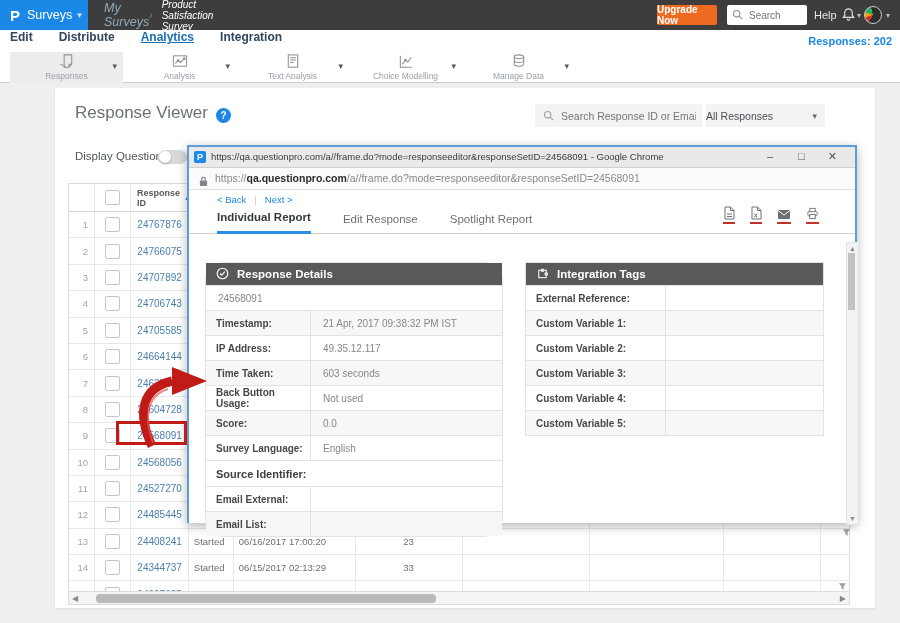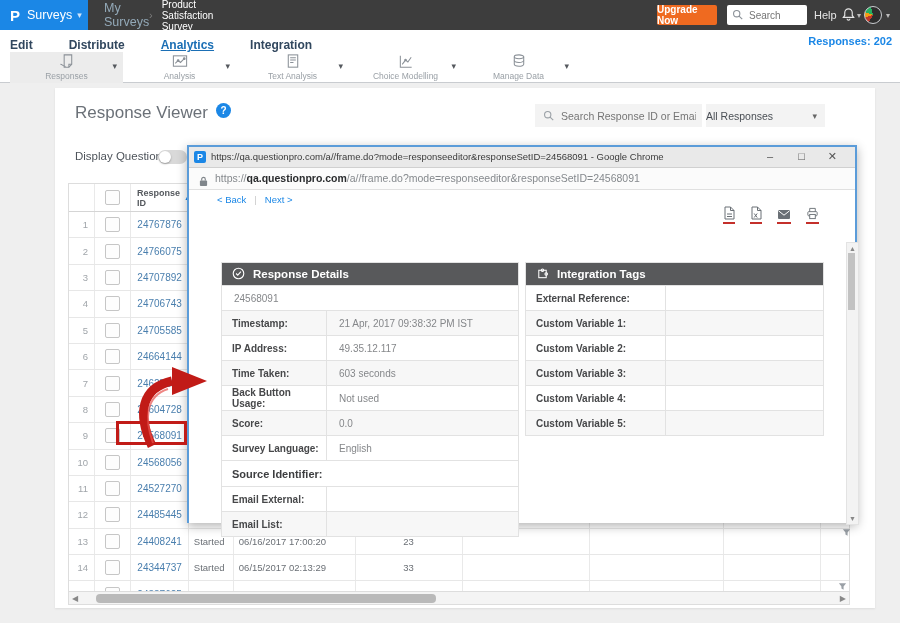--- a/index.html
+++ b/index.html
@@ -6,52 +6,52 @@
   .stage{position:relative;width:900px;height:623px;overflow:hidden;background:#efefef;
          font-family:"Liberation Sans","DejaVu Sans",sans-serif;-webkit-font-smoothing:antialiased;}
   .abs{position:absolute;box-sizing:border-box;}
 
   
   .topnav{left:0;top:0;width:900px;height:30px;background:#3d3d3d;}
   .logo-area{left:0;top:0;width:88px;height:30px;background:#1b87e6;color:#fff;display:flex;align-items:center;}
   .logo-p{font-weight:bold;font-size:15px;margin:0 7px 0 10px;}
   .logo-label{font-size:12.5px;}
   .logo-caret{font-size:9px;margin-left:5px;color:#cfe4fa;}
-  .crumb{left:104px;top:0;height:30px;display:flex;align-items:center;font-size:12.5px;}
+  .crumb{left:104px;top:0;height:30px;display:flex;align-items:center;font-size:12.5px;font-style:italic;}
   .crumb .c1{color:#93a9b8;}
   .crumb .sep{color:#7d7d7d;margin:0 9px;font-size:11px;}
   .crumb .c2{color:#fff;}
   .upgrade{left:657px;top:5px;width:60px;height:20px;background:#ef6a20;border-radius:2px;color:#fff;
            font-size:10px;font-weight:bold;display:flex;align-items:center;justify-content:center;cursor:pointer;}
   .nav-search{left:727px;top:5px;width:80px;height:20px;background:#fff;border-radius:2px;display:flex;align-items:center;padding:0 5px;}
   .nav-search input{border:none;outline:none;width:60px;font-size:10px;margin-left:4px;color:#444;background:transparent;font-family:inherit;}
   .help{left:814px;top:0;height:30px;line-height:30px;color:#e6e6e6;font-size:11px;}
   .bell{left:841px;top:7px;color:#e6e6e6;}
   .tn-caret{color:#bbb;font-size:8px;top:11px;}
   .avatar{left:864px;top:6px;width:18px;height:18px;border-radius:50%;border:1px solid #c9ccd0;
           background:conic-gradient(from 210deg,#c0392b 0 12%,#f39c12 12% 22%,#27ae60 22% 38%,#2e2e2e 38% 100%);}
 
   
   .subnav{left:0;top:30px;width:900px;height:22px;background:#fff;}
-  .subnav-items{left:10px;top:0;height:22px;display:flex;align-items:flex-end;gap:36px;position:absolute;}
+  .subnav-items{left:10px;top:0;height:22px;display:flex;align-items:flex-start;gap:26px;position:absolute;}
   .subnav-item{font-size:12px;font-weight:bold;color:#31475e;cursor:pointer;}
   .subnav-item.active{color:#1b6fb5;text-decoration:underline;}
   .resp-count{right:8px;top:0;height:22px;line-height:22px;color:#1b87e6;font-size:11px;font-weight:bold;position:absolute;}
 
   
   .toolbar{left:0;top:52px;width:900px;height:31px;background:#fff;border-bottom:1px solid #c9ccd0;}
   .tool-item{position:absolute;top:0;width:113px;height:31px;cursor:pointer;}
   .tool-item.active{background:#ececec;}
   .tool-icon{position:absolute;left:50%;transform:translateX(-50%);top:1px;color:#8a9097;height:17px;}
   .tool-label{position:absolute;left:0;right:0;top:19px;text-align:center;font-size:8.5px;color:#9aa0a6;}
   .tool-caret{position:absolute;right:6px;top:9px;font-size:9px;color:#55595e;}
 
   
   .card{left:55px;top:88px;width:820px;height:520px;background:#fff;box-shadow:0 1px 2px rgba(0,0,0,.08);}
-  .vtitle{left:75px;top:103px;font-size:17px;color:#6b7178;display:flex;align-items:flex-start;gap:8px;}
+  .vtitle{left:75px;top:103px;font-size:17px;color:#6b7178;display:flex;align-items:flex-end;gap:8px;}
   .qmark{width:15px;height:15px;border-radius:50%;background:#1b87e6;color:#fff;font-size:10px;font-weight:bold;
          display:inline-flex;align-items:center;justify-content:center;}
   .vsearch{left:535px;top:104px;width:167px;height:23px;background:#f3f3f3;display:flex;align-items:center;padding:0 8px;color:#9aa0a6;}
   .vsearch input{border:none;outline:none;background:transparent;font-size:10.5px;color:#666;width:135px;margin-left:5px;font-family:inherit;}
   .vfilter{left:706px;top:104px;width:119px;height:23px;background:#f3f3f3;display:flex;align-items:center;justify-content:flex-start;
            font-size:10.5px;color:#4a4f55;cursor:pointer;}
   .vfilter .ca{position:absolute;right:8px;font-size:9px;color:#666;}
   .dq{left:75px;top:150px;font-size:11.5px;color:#4e545b;}
   .toggle{left:158px;top:150px;width:29px;height:14px;border-radius:7px;background:#d9d9d9;cursor:pointer;}
   .knob{position:absolute;left:1px;top:1px;width:12px;height:12px;border-radius:50%;background:#fff;box-shadow:0 1px 2px rgba(0,0,0,.3);}
@@ -108,21 +108,21 @@
   .kvtable{position:absolute;top:72px;border:1px solid #e2e2e2;}
   .kvhead{height:22px;background:#58595b;color:#fff;display:flex;align-items:center;gap:8px;padding-left:10px;
           font-size:11.5px;font-weight:bold;}
   .kvrow{display:flex;height:24px;border-top:1px solid #e2e2e2;background:#fff;}
   .kvrow.alt{background:#f7f7f7;}
   .kvlabel{padding-left:10px;font-size:10px;font-weight:bold;color:#47484a;display:flex;align-items:center;
            border-right:1px solid #e2e2e2;box-sizing:border-box;}
   .kvvalue{padding-left:12px;font-size:10px;color:#85878a;display:flex;align-items:center;flex:1;}
   .kvsection{display:flex;height:25px;border-top:1px solid #e2e2e2;background:#fff;align-items:center;
              padding-left:10px;font-size:11px;font-weight:bold;color:#3d3e40;}
-  .rdt{left:32px;width:296px;} .rdt .kvlabel{width:105px;}
+  .rdt{left:16px;width:296px;border-radius:20px;} .rdt .kvlabel{width:105px;}
   .itt{left:336px;width:297px;} .itt .kvlabel{width:140px;}
   .pscroll{position:absolute;left:657px;top:52px;width:11px;height:281px;background:#f3f3f3;border:1px solid #e3e3e3;}
   .ps-arrow{position:absolute;left:0;width:100%;text-align:center;font-size:7px;color:#888;}
   .ps-thumb{position:absolute;left:1px;top:10px;width:7px;height:57px;background:#c2c2c2;cursor:pointer;}
 </style>
 </head>
 <body>
 
 <div class="stage">
 
@@ -494,20 +494,25 @@
             <path d="M3 5V3.5a2 2 0 0 1 4 0V5" fill="none" stroke="#80868b" stroke-width="1.3"></path>
           </svg></span>
       <span class="urltext"><span class="url-gray">https://</span><span class="url-dom">qa.questionpro.com</span><span class="url-gray">/a//frame.do?mode=responseeditor&amp;responseSetID=24568091</span></span>
     </div>
     <div class="pcontent">
       <div class="backnext">
         <span class="bn">&lt; Back</span>
         <span class="bn-sep">|</span>
         <span class="bn">Next &gt;</span>
       </div>
+      <div class="ptabs" id="ptabs">
+          <span class="ptab active">Individual Report</span>
+          <span class="ptab">Edit Response</span>
+          <span class="ptab">Spotlight Report</span>
+        </div>
       <div class="pexports" id="pexports">
           <span class="exp"><svg width="12" height="14" viewBox="0 0 12 14" fill="none" stroke="currentColor" stroke-width="1">
               <path d="M2 1h5.5L11 4.5V13H2z"></path>
               <path d="M7.5 1v3.5H11"></path>
               <line x1="4" y1="8" x2="9" y2="8"></line>
               <line x1="4" y1="10.5" x2="9" y2="10.5"></line>
             </svg></span>
           <span class="exp"><svg width="12" height="14" viewBox="0 0 12 14" fill="none" stroke="currentColor" stroke-width="1">
               <path d="M2 1h5.5L11 4.5V13H2z"></path>
               <path d="M7.5 1v3.5H11"></path>

